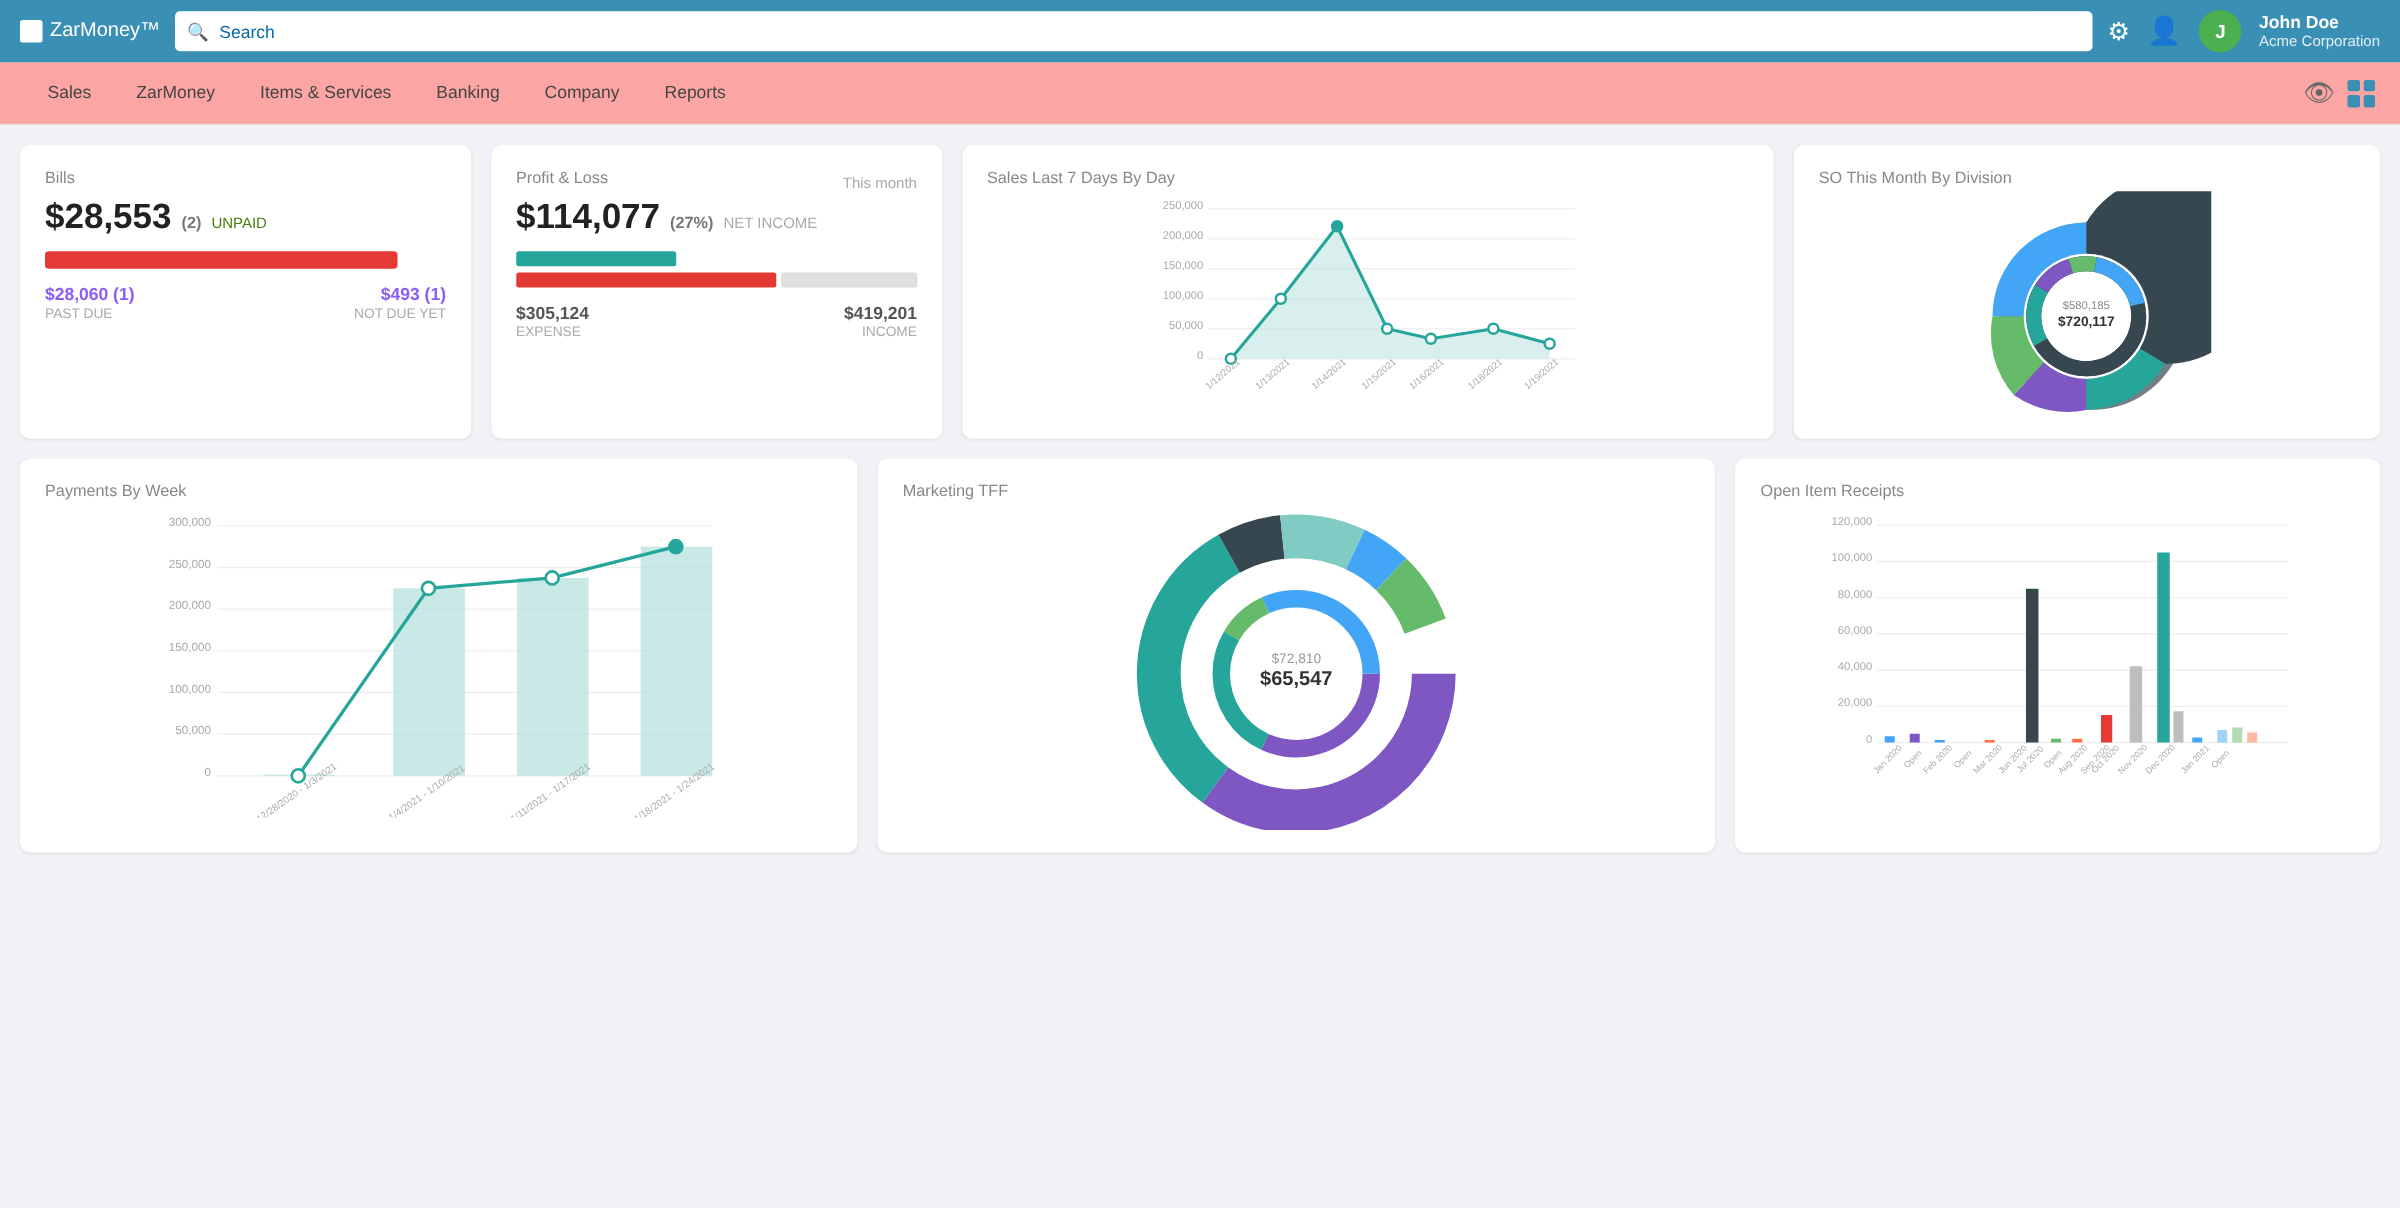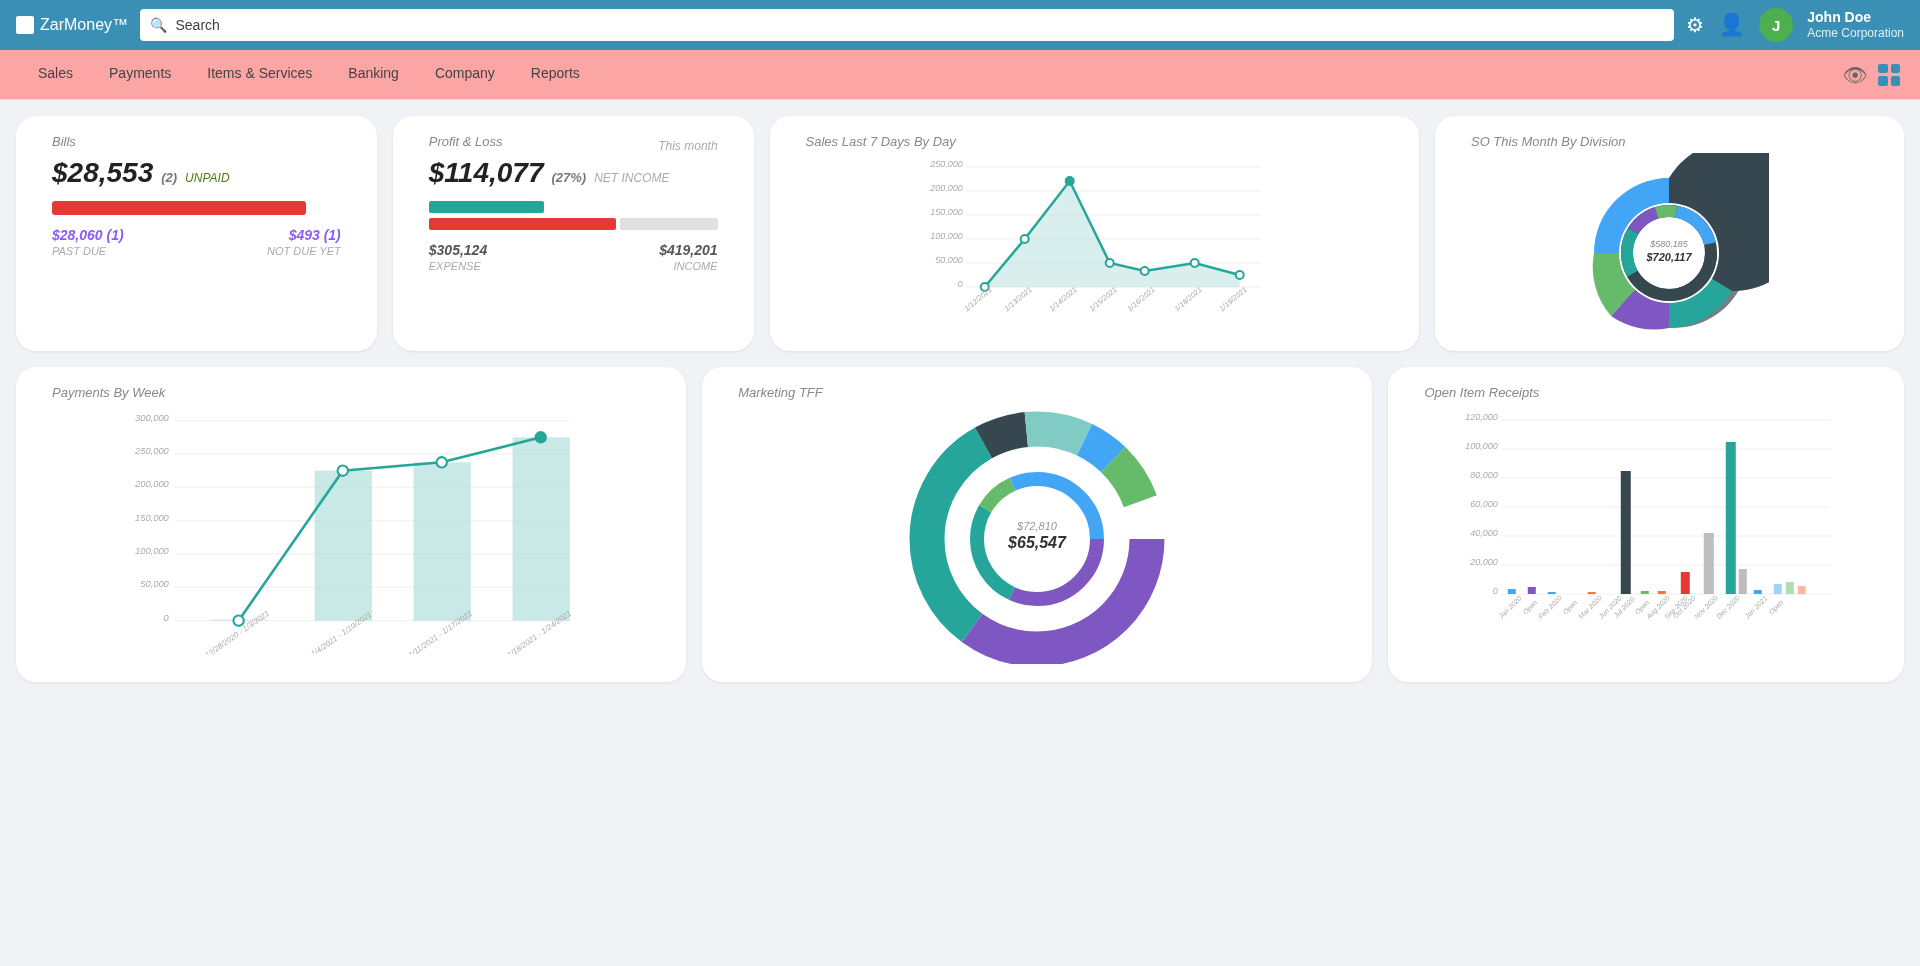--- a/index.html
+++ b/index.html
@@ -98,24 +98,23 @@
     .dashboard-row {
       display: grid;
       gap: 16px;
       margin-bottom: 16px;
     }
     .dashboard-row-1 { grid-template-columns: 1fr 1fr 1.8fr 1.3fr; }
     .dashboard-row-2 { grid-template-columns: 1.3fr 1.3fr 1fr; }
 
     .card {
       background: white;
-      border-radius: 20px;
-      padding: 18px 36px;
+      border-radius: 8px;
+      padding: 18px 20px;
       box-shadow: 0 1px 3px rgba(0,0,0,0.08);
-      font-style: italic;
     }
     .card-title { font-size: 13px; color: #888; margin-bottom: 8px; font-weight: 500; }
     .card-value { font-size: 28px; font-weight: 700; color: #222; display: flex; align-items: baseline; gap: 8px; }
     .card-badge { font-size: 13px; font-weight: 600; color: #777; }
 
     
     .bills-bar-container { margin: 12px 0; }
     .bills-bar { height: 14px; border-radius: 3px; background: #e53935; width: 88%; }
     .bills-footer { display: flex; justify-content: space-between; margin-top: 6px; }
     .bills-footer-item { text-align: left; }
@@ -148,39 +147,39 @@
 </head>
 <body>
 
 <div class="topbar">
   <div class="topbar-logo">
     <div class="topbar-logo-square"></div>
     <span>ZarMoney™</span>
   </div>
   <div class="topbar-search">
     <span>🔍</span>
-    <span style="color:#404040;">Search</span>
+    <span style="color:#0369a1;">Search</span>
   </div>
   <div class="topbar-right">
     <span class="topbar-icon">⚙</span>
     <span class="topbar-icon" style="font-size:22px;">👤</span>
     <div class="topbar-avatar">
       <span>J</span>
     </div>
     <div class="topbar-user">
       <div class="topbar-user-name">John Doe</div>
       <div class="topbar-user-company">Acme Corporation</div>
     </div>
   </div>
 </div>
 
 <div class="navbar">
   <div class="navbar-items">
     <div class="navbar-item">Sales</div>
-    <div class="navbar-item">Payments</div>
+    <div class="navbar-item">ZarMoney</div>
     <div class="navbar-item">Items &amp; Services</div>
     <div class="navbar-item">Banking</div>
     <div class="navbar-item">Company</div>
     <div class="navbar-item">Reports</div>
   </div>
   <div class="navbar-right">
     <span class="navbar-view-icon">👁</span>
     <div class="navbar-grid-icon">
       <div class="navbar-grid-icon-cell"></div>
       <div class="navbar-grid-icon-cell"></div>

